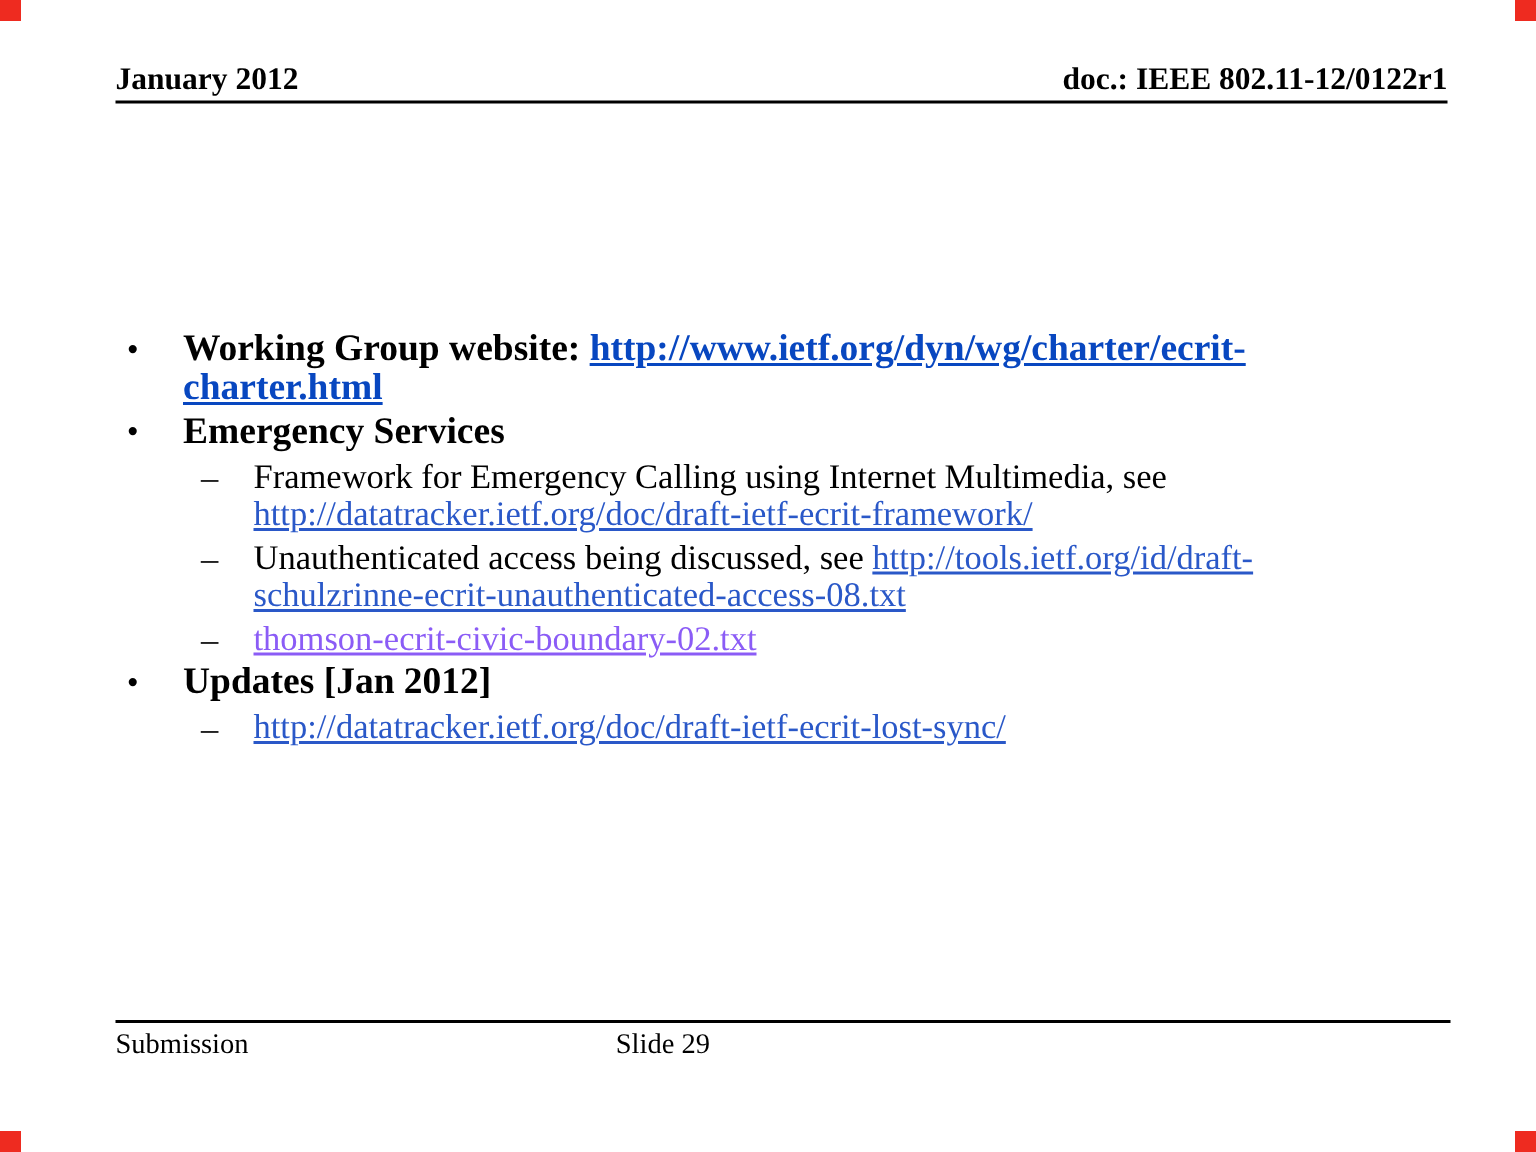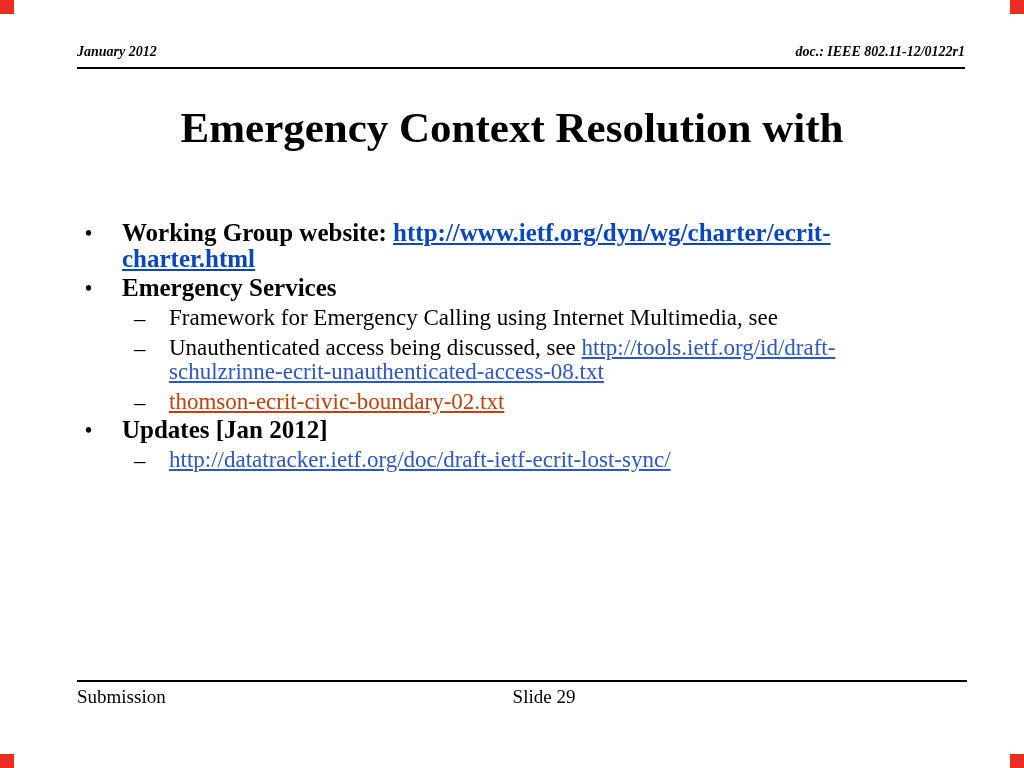--- a/index.html
+++ b/index.html
@@ -10,22 +10,22 @@
   
   .corner{position:absolute;width:14px;height:14px;}
   .corner.tl{top:0;left:0}
   .corner.tr{top:0;right:0}
   .corner.bl{bottom:0;left:0}
   .corner.br{bottom:0;right:0}
 
   .header{
     position:absolute;top:40px;left:77px;width:888px;
     display:flex;justify-content:space-between;align-items:flex-end;
-    font-weight:bold;font-size:14px;line-height:24px;
-    border-bottom:2px solid #000;padding-bottom:3px;font-style:italic;
+    font-weight:bold;font-size:21px;line-height:24px;
+    border-bottom:2px solid #000;padding-bottom:3px;
   }
   .title{
     position:absolute;top:101px;left:0;width:1024px;text-align:center;
     font-weight:bold;font-size:43px;line-height:54px;
   }
   .title span{display:block;}
 
   .content{position:absolute;top:220px;left:77px;width:905px;}
   .item{position:relative;}
   .item.l1{padding-left:45px;font-size:25px;font-weight:bold;margin-top:3px;}
@@ -38,64 +38,64 @@
   .l2 > .marker{left:57px;}
   .tline{white-space:nowrap;}
   a.lnk{text-decoration:underline;text-underline-offset:2px;cursor:pointer;}
 
   .footer{
     position:absolute;top:680px;left:77px;width:890px;
     border-top:2px solid #000;padding-top:4px;
     display:flex;font-size:19px;line-height:22px;
   }
   .footer .fl{width:26%;text-align:left;}
-  .footer .fc{width:30%;text-align:right;}
+  .footer .fc{width:30%;text-align:center;}
   .footer .fr{width:44%;text-align:right;}
 </style>
 </head>
 <body>
 
 <div class="slide">
 
   <div class="corner tl" style="background: rgb(238, 43, 32);"></div>
   <div class="corner tr" style="background: rgb(238, 43, 32);"></div>
   <div class="corner bl" style="background: rgb(238, 43, 32);"></div>
   <div class="corner br" style="background: rgb(238, 43, 32);"></div>
 
   <div class="header">
     <span>January 2012</span>
     <span>doc.: IEEE 802.11-12/0122r1</span>
   </div>
 
   <div class="title">
-    <span>Emergency Context Resolution with</span>
   </div>
 
   <div class="content">
       <div class="item l1">
         <span class="marker">•</span>
         <div class="tline"><span>Working Group website: </span><a class="lnk" style="color: rgb(8, 71, 192); text-align: center;">http://www.ietf.org/dyn/wg/charter/ecrit-</a></div>
         <div class="tline"><a class="lnk" style="color: rgb(8, 71, 192);">charter.html</a></div>
       </div>
       <div class="item l1">
         <span class="marker">•</span>
         <div class="tline"><span>Emergency Services</span></div>
       </div>
       <div class="item l2">
         <span class="marker">–</span>
         <div class="tline"><span>Framework for Emergency Calling using Internet Multimedia, see</span></div>
+        <div class="tline"><a class="lnk" style="color: rgb(42, 88, 200);">http://datatracker.ietf.org/doc/draft-ietf-ecrit-framework/</a></div>
       </div>
       <div class="item l2">
         <span class="marker">–</span>
         <div class="tline"><span>Unauthenticated access being discussed, see </span><a class="lnk" style="color: rgb(42, 88, 200);">http://tools.ietf.org/id/draft-</a></div>
         <div class="tline"><a class="lnk" style="color: rgb(42, 88, 200);">schulzrinne-ecrit-unauthenticated-access-08.txt</a></div>
       </div>
       <div class="item l2">
         <span class="marker">–</span>
-        <div class="tline"><a class="lnk" style="color: #c2410c;">thomson-ecrit-civic-boundary-02.txt</a></div>
+        <div class="tline"><a class="lnk" style="color: #8b5cf6;">thomson-ecrit-civic-boundary-02.txt</a></div>
       </div>
       <div class="item l1">
         <span class="marker">•</span>
         <div class="tline"><span>Updates [Jan 2012]</span></div>
       </div>
       <div class="item l2">
         <span class="marker">–</span>
         <div class="tline"><a class="lnk" style="color: rgb(42, 88, 200);">http://datatracker.ietf.org/doc/draft-ietf-ecrit-lost-sync/</a></div>
       </div>
     </div>

